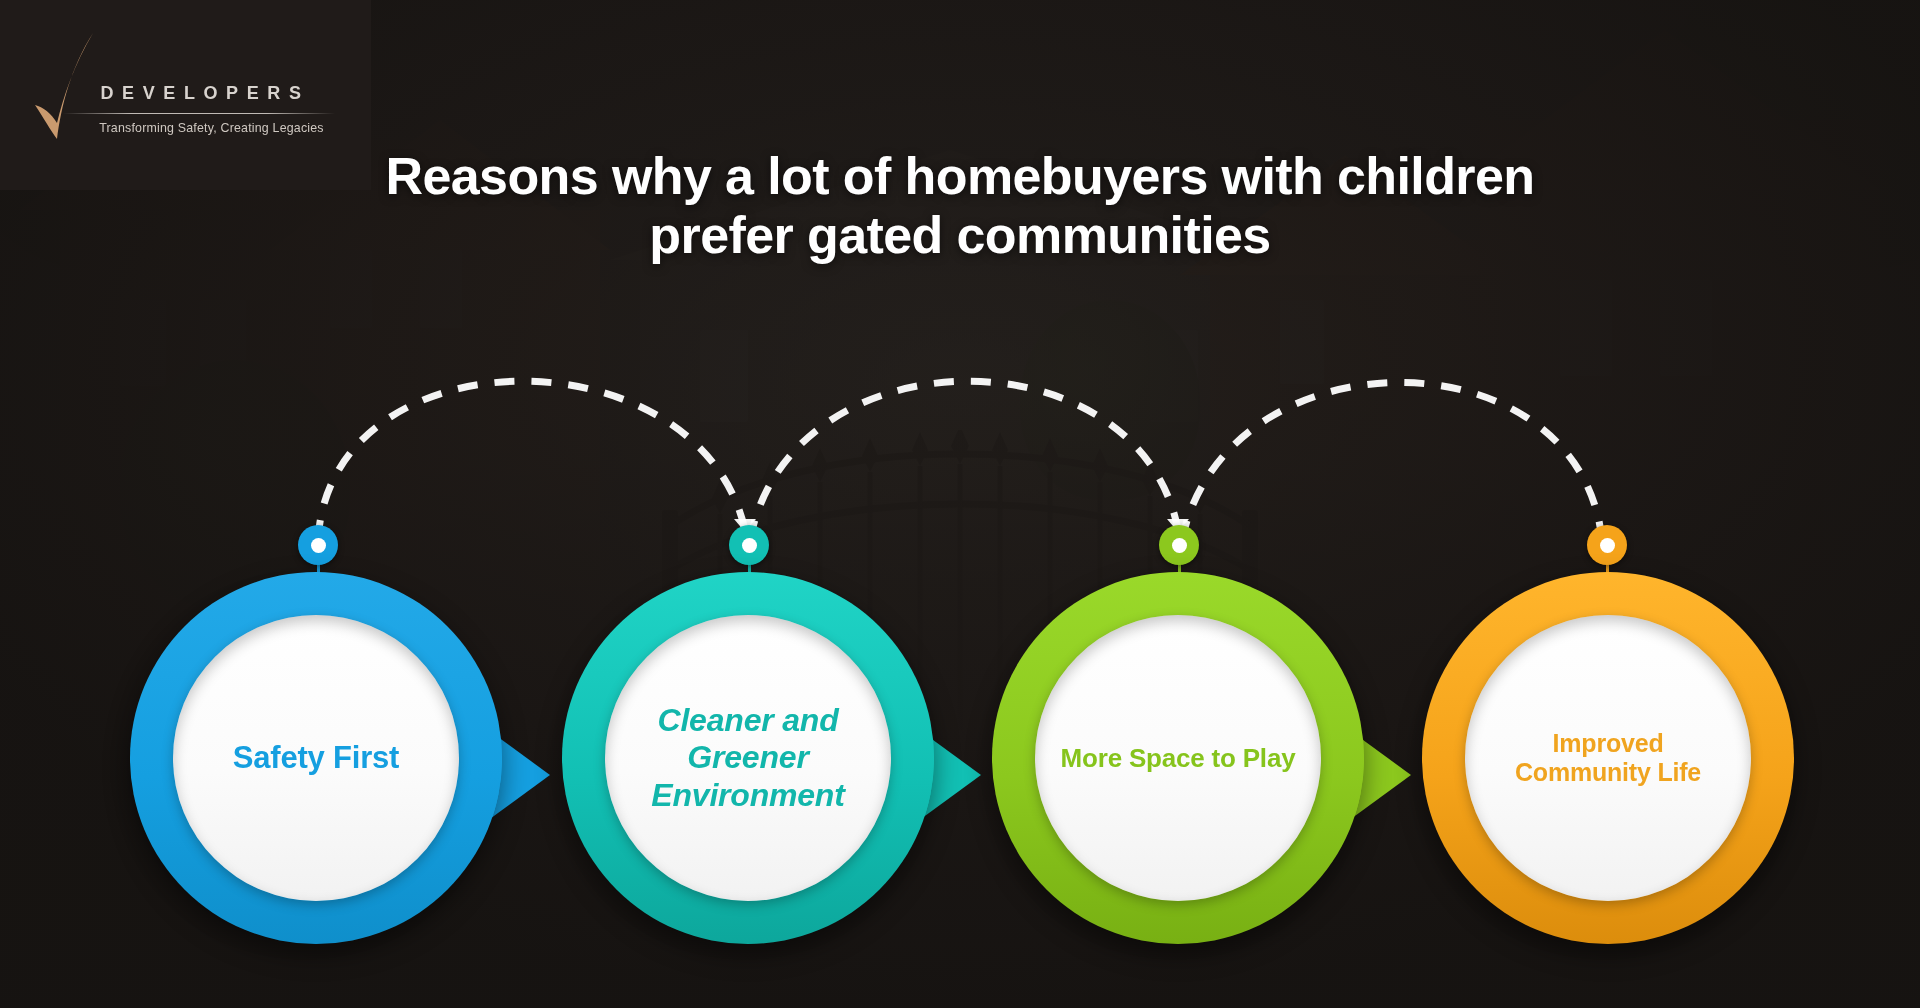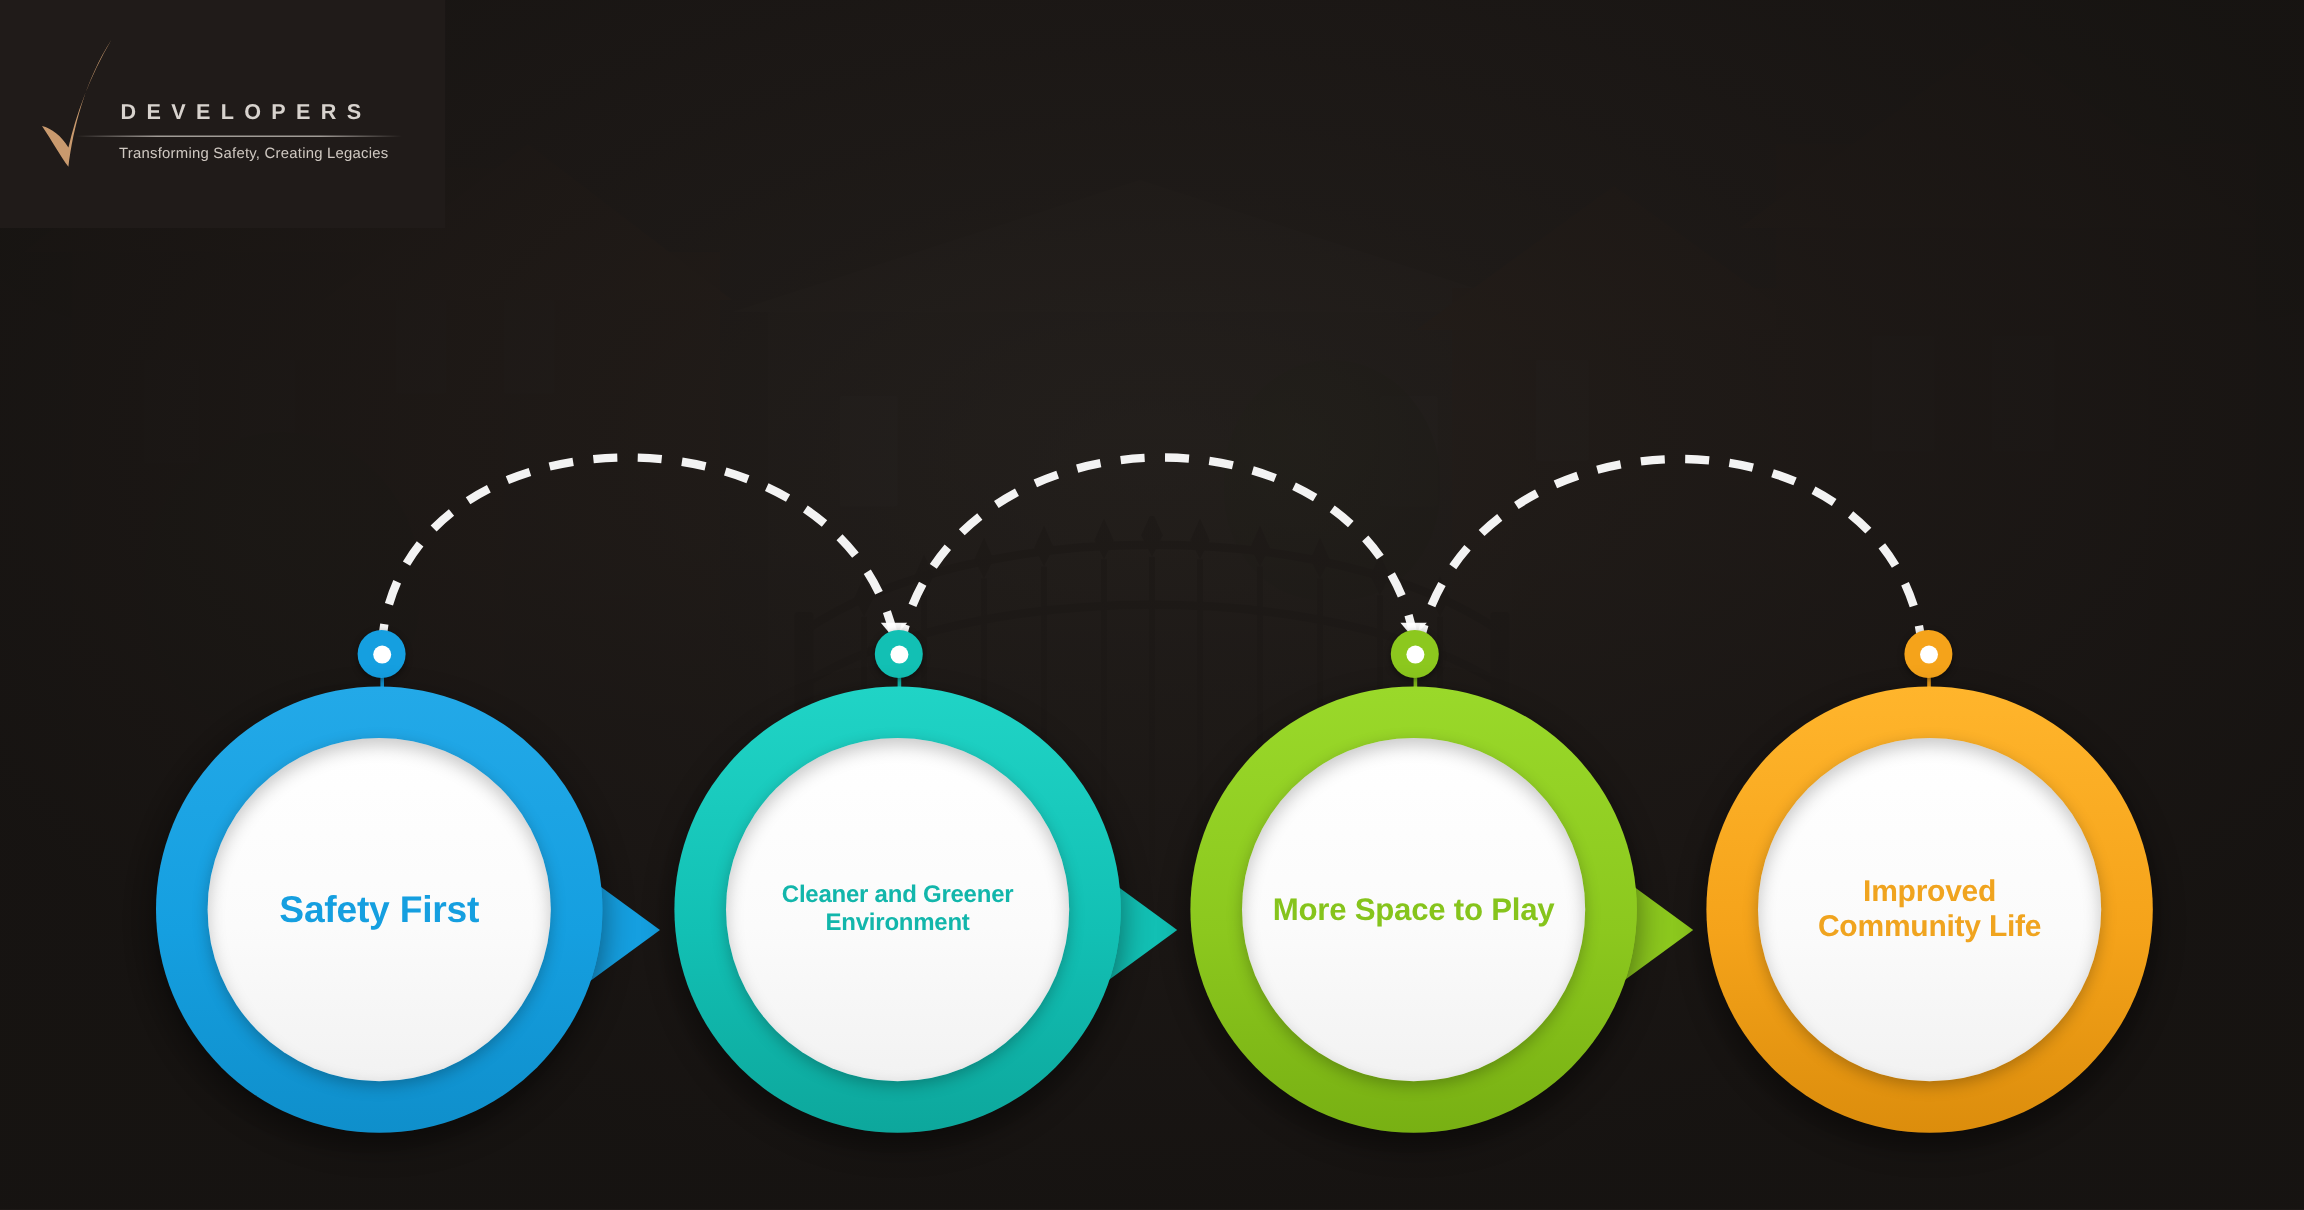--- a/index.html
+++ b/index.html
@@ -203,20 +203,22 @@
         <path d="M4 74 C 12 86, 20 100, 26 108 C 30 76, 40 36, 62 2
                  C 44 32, 32 66, 26 92 C 20 82, 12 76, 4 74 Z" fill="#c99a6e"></path>
       </svg>
       <div class="logo-sub">DEVELOPERS</div>
       <div class="logo-rule"></div>
       <div class="logo-tag">Transforming Safety, Creating Legacies</div>
     </div>
   </div>
 
   <h1 class="headline">
+    <span class="l1">Reasons why a lot of homebuyers with children</span>
+    <span class="l2">prefer gated communities</span>
   </h1>
 
   <svg class="arcs" viewBox="0 0 1920 1008">
     <g fill="none" stroke="#ffffff" stroke-width="7" stroke-dasharray="20 17" stroke-linecap="butt" opacity="0.95">
       <path d="M318 540 C 330 330, 700 330, 745 530"></path>
       <path d="M750 540 C 790 330, 1140 330, 1178 530"></path>
       <path d="M1182 540 C 1225 330, 1580 330, 1602 540"></path>
     </g>
     <g fill="#ffffff" opacity="0.95">
       <path d="M745 532 l-11 -13 l22 0 z"></path>
@@ -240,21 +242,21 @@
 
   <div class="node">
     <div class="stem" style="left:748px;top:544px;background:#12C0B4;"></div>
     <div class="dot" style="left:729px;top:525px;background:#12C0B4;">
         <i></i>
       </div>
     <div class="shadow-under" style="left:580px;top:600px;width:330px;height:330px;"></div>
     <div class="arrow" style="left:851px;top:680px;border-top:95px solid transparent;border-bottom:95px solid transparent;border-left:130px solid #12C0B4;"></div>
     <div class="ring" style="left:562px;top:572px;width:372px;height:372px;background:linear-gradient(180deg,#20d4c6 0%,#12C0B4 55%,#0da79c 100%);">
       <div class="inner" style="left:43px;top:43px;width:286px;height:286px;">
-        <span style="color:#12B6AB;font-size:20px;">Cleaner and Greener Environment</span>
+        <span style="color:#12B6AB;font-size:32px;font-style:italic;">Cleaner and Greener Environment</span>
       </div>
     </div>
   </div>
 
   <div class="node">
     <div class="stem" style="left:1178px;top:544px;background:#8CC81E;"></div>
     <div class="dot" style="left:1159px;top:525px;background:#8CC81E;">
         <i></i>
       </div>
     <div class="shadow-under" style="left:1010px;top:600px;width:330px;height:330px;"></div>

